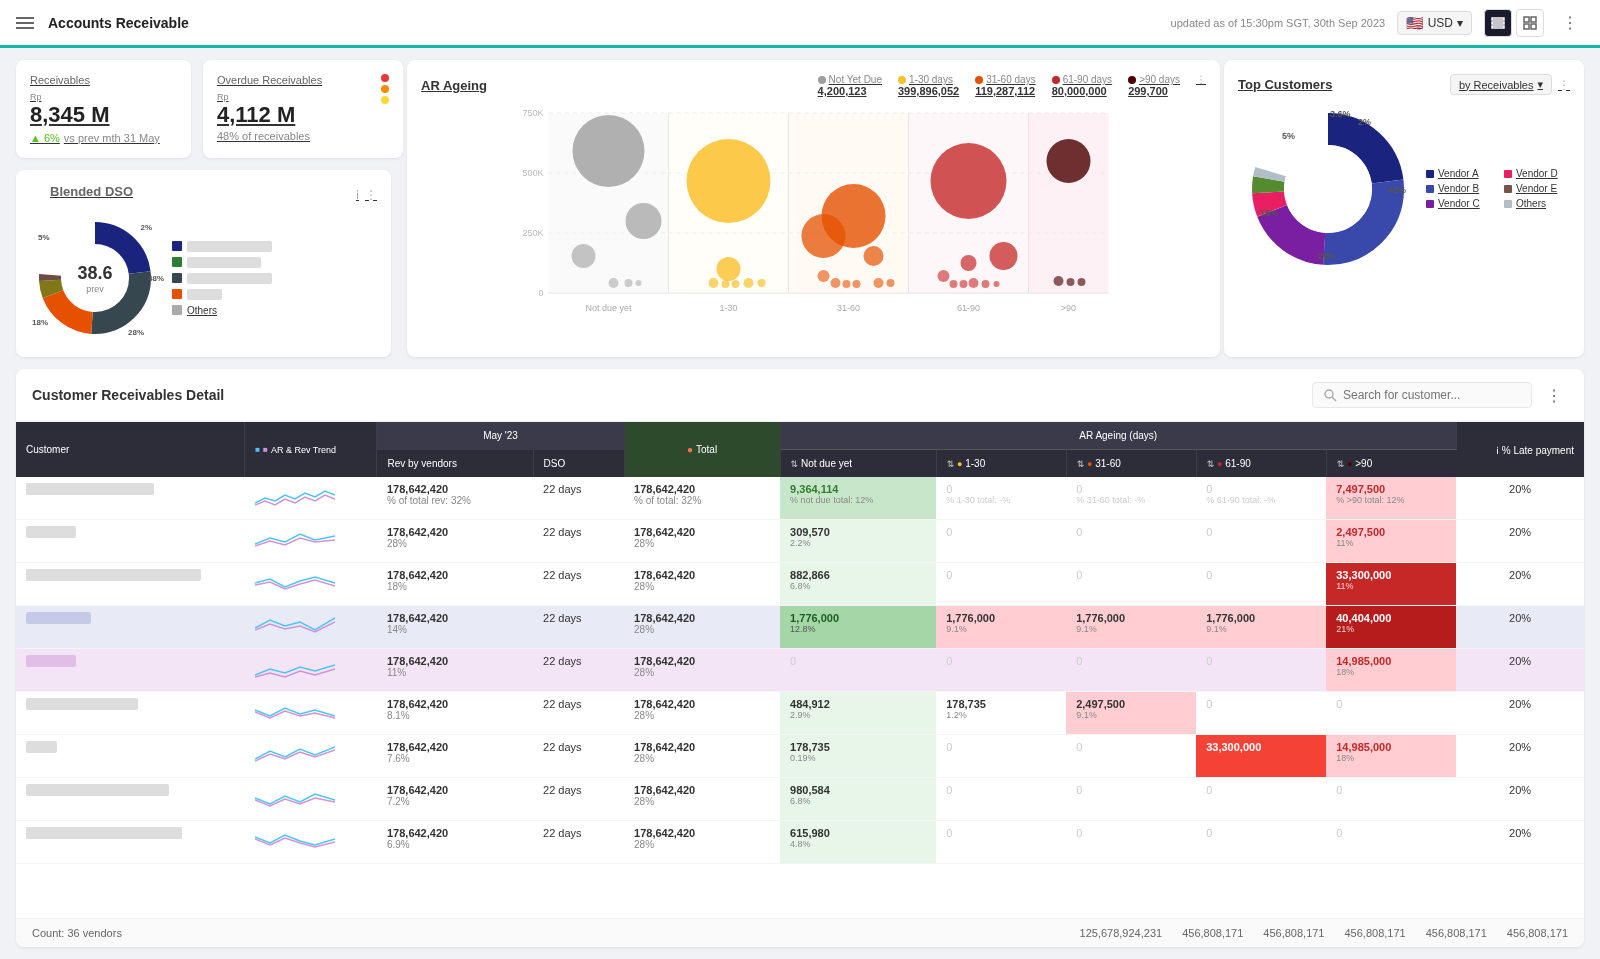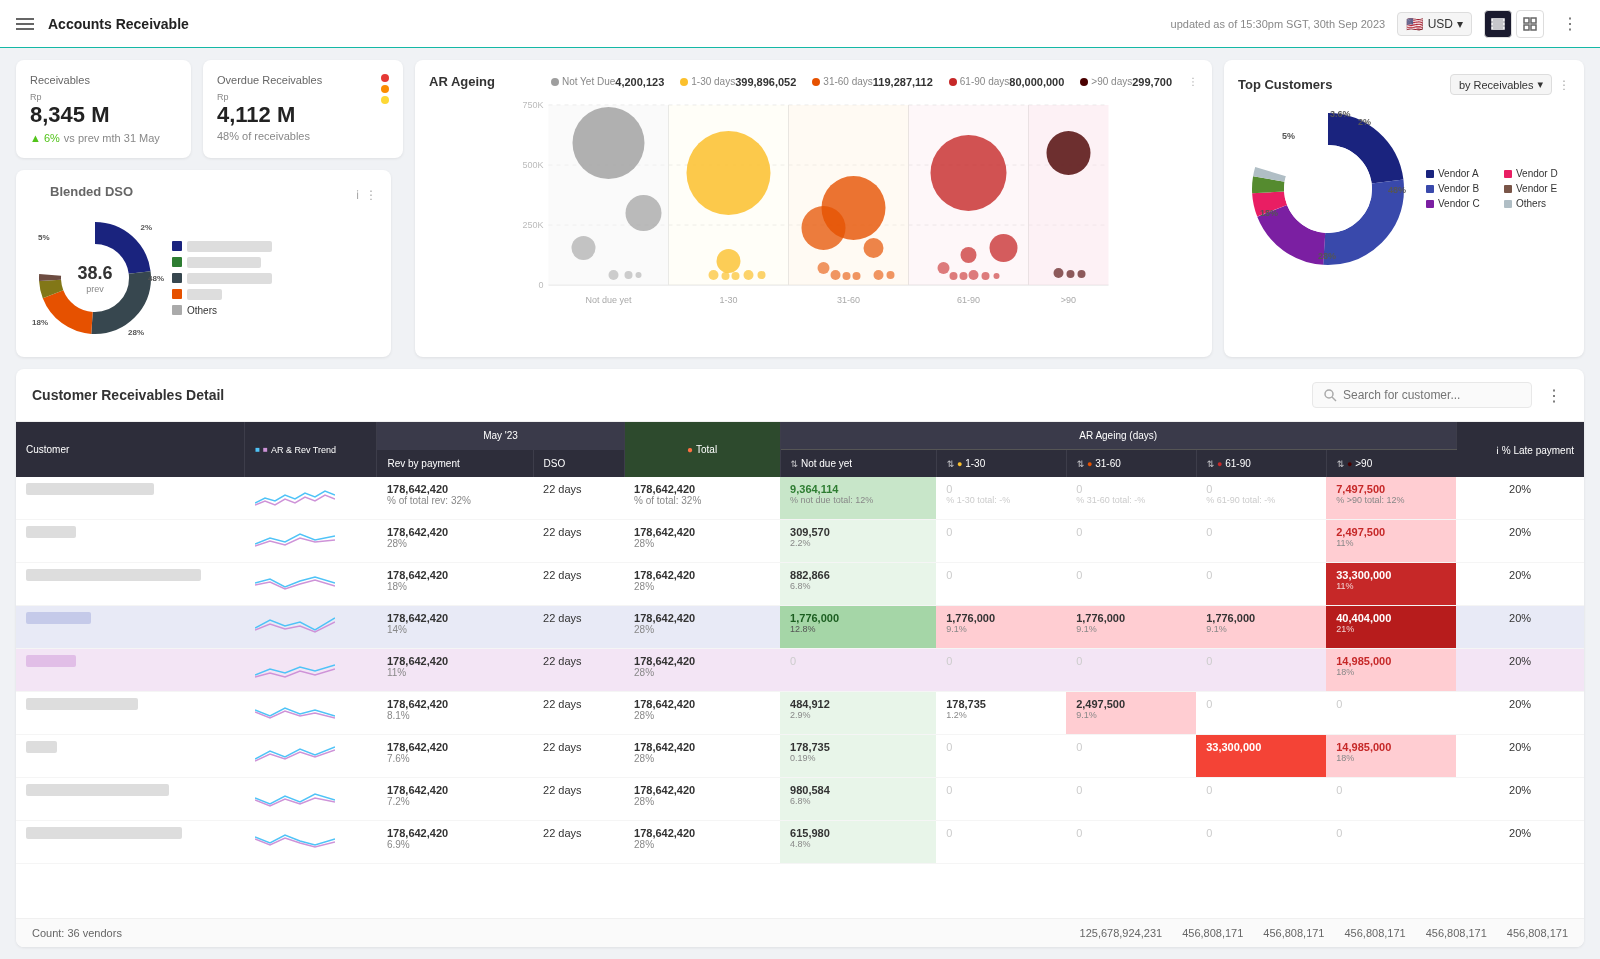--- a/index.html
+++ b/index.html
@@ -1,21 +1,21 @@
 <!DOCTYPE html>
 <html><head>
   <meta charset="utf-8">
   <style>
     * { box-sizing: border-box; margin: 0; padding: 0; }
     body { font-family: -apple-system, BlinkMacSystemFont, 'Segoe UI', sans-serif; background: #f0f2f5; font-size: 12px; color: #333; }
     
     .app-container { width: 1600px; height: 959px; background: #f0f2f5; overflow: hidden; display: flex; flex-direction: column; }
     
     
-    .header { background: #fff; display: flex; align-items: center; padding: 0 16px; height: 48px; border-bottom: 1px solid #14b8a6; flex-shrink: 0; }
+    .header { background: #fff; display: flex; align-items: center; padding: 0 16px; height: 48px; border-bottom: 3px solid #14b8a6; flex-shrink: 0; }
     .header-menu-icon { width: 20px; height: 20px; cursor: pointer; display: flex; flex-direction: column; justify-content: center; gap: 3px; margin-right: 12px; }
     .header-menu-icon span { display: block; width: 18px; height: 2px; background: #666; }
     .header-title { font-size: 14px; font-weight: 600; color: #222; flex: 1; }
     .header-right { display: flex; align-items: center; gap: 12px; }
     .header-timestamp { font-size: 11px; color: #888; }
     .currency-badge { background: #f5f5f5; border: 1px solid #ddd; border-radius: 4px; padding: 3px 8px; display: flex; align-items: center; gap: 4px; font-size: 12px; cursor: pointer; }
     .header-view-icons { display: flex; gap: 4px; }
     .view-icon-btn { width: 28px; height: 28px; border: 1px solid #ddd; border-radius: 4px; background: #fff; display: flex; align-items: center; justify-content: center; cursor: pointer; }
     .view-icon-btn.active { background: #1a1a2e; }
     .view-icon-btn.active svg { stroke: #fff; }
@@ -48,21 +48,21 @@
     
     .donut-container { position: relative; width: 130px; height: 130px; flex-shrink: 0; }
     .donut-center { position: absolute; top: 50%; left: 50%; transform: translate(-50%, -50%); text-align: center; }
     .donut-center-value { font-size: 18px; font-weight: 700; }
     .donut-center-label { font-size: 9px; color: #888; }
     
     
     .ar-ageing-header { display: flex; align-items: center; justify-content: space-between; margin-bottom: 4px; }
     .ar-ageing-title { font-size: 13px; font-weight: 600; }
     .ar-legend { display: flex; gap: 16px; font-size: 10px; }
-    .legend-item { display: flex; }
+    .legend-item { display: flex; flex-direction: column; }
     .legend-label { color: #888; }
     .legend-value { font-weight: 600; font-size: 11px; }
     
     
     .top-customers-header { display: flex; align-items: center; justify-content: space-between; margin-bottom: 6px; }
     .top-customers-title { font-size: 13px; font-weight: 600; }
     .by-select { background: #f5f5f5; border: 1px solid #ddd; border-radius: 4px; padding: 3px 8px; font-size: 11px; cursor: pointer; display: flex; align-items: center; gap: 4px; }
     
     .top-customers-content { display: flex; align-items: center; gap: 8px; }
     
@@ -92,21 +92,21 @@
     .total-value { font-weight: 600; color: #333; }
     .total-pct { color: #888; font-size: 10px; }
     
     .sort-icon { font-size: 9px; opacity: 0.7; }
     
     .table-footer { padding: 8px 16px; font-size: 11px; color: #666; background: #fafafa; border-top: 1px solid #f0f0f0; display: flex; justify-content: space-between; }
     .footer-totals { display: flex; gap: 20px; }
     
     .overdue-header-row { display: flex; justify-content: space-between; align-items: flex-start; }
     
-    .top-section { display: flex; gap: 12px; flex-shrink: 0; }
+    .top-section { display: flex; gap: 4px; flex-shrink: 0; text-decoration: underline; }
     .left-col { display: flex; flex-direction: column; gap: 12px; }
     .left-top { display: flex; gap: 12px; }
   </style>
 </head>
 <body>
 
 <div class="app-container">
 
   <div class="header">
     <div class="header-menu-icon">
@@ -452,21 +452,21 @@
               </th>
               <th colspan="5" style="text-align:center;background:#3a3a4a;border-bottom:1px solid #555;">
                 AR Ageing (days)
               </th>
               <th rowspan="2" style="width:80px;text-align:right;">
                 <span>ℹ</span> <span>% Late payment</span>
               </th>
             </tr>
             <tr>
               <th style="width:120px;">
-                <span>Rev by payment</span>
+                <span>Rev by vendors</span>
               </th>
               <th style="width:70px;">
                 <span>DSO</span>
               </th>
               <th style="width:120px;">
                 <span class="sort-icon">⇅</span>
                 <span>Not due yet</span>
               </th>
               <th style="width:100px;">
                 <span class="sort-icon">⇅</span>

